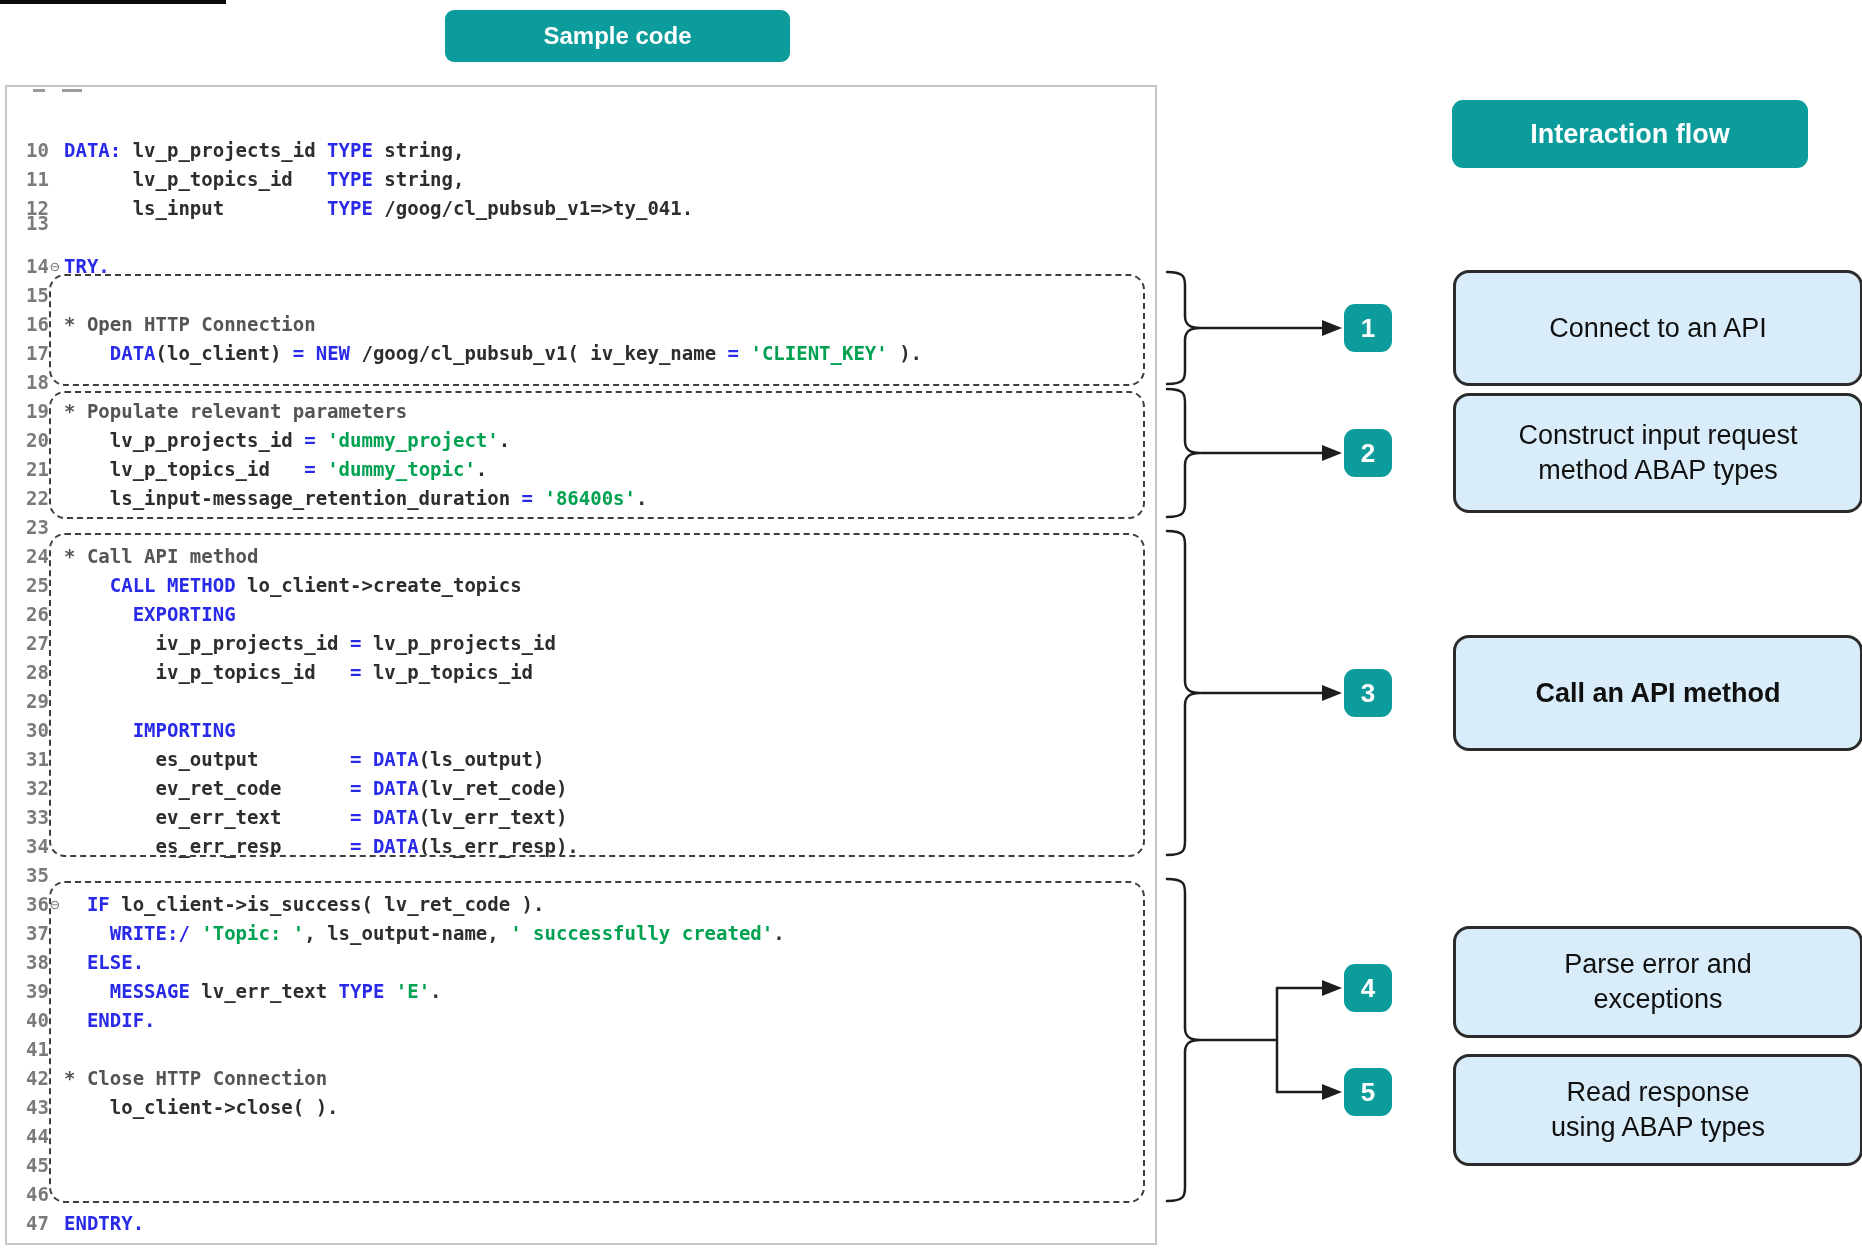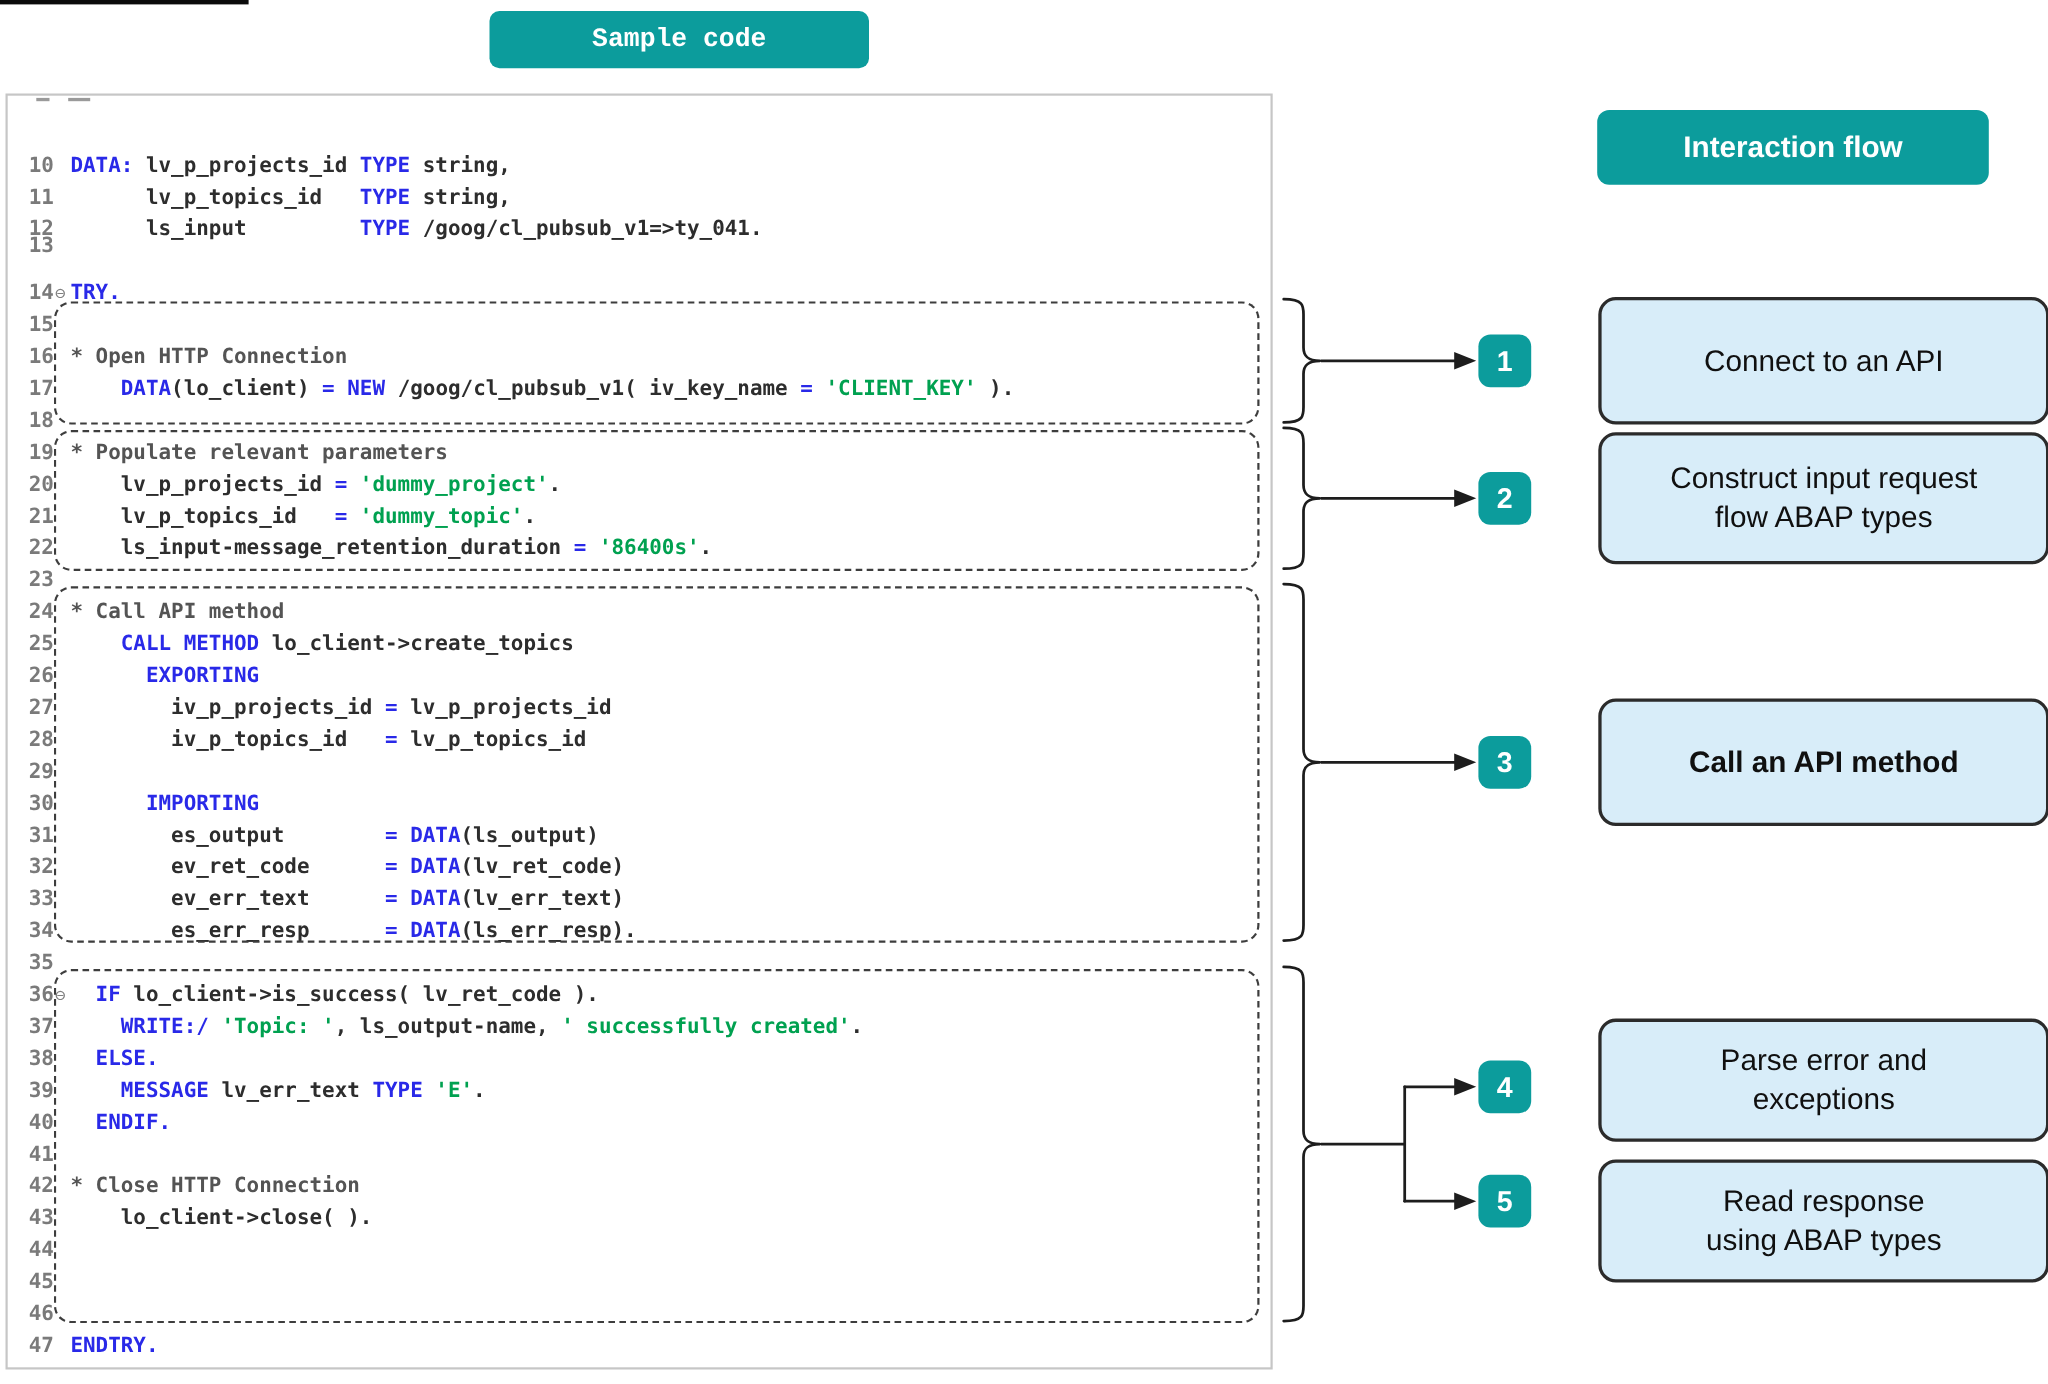--- a/index.html
+++ b/index.html
@@ -1,21 +1,21 @@
 <!DOCTYPE html>
 <html style="--teal: #0c9c9c; --flow_box_bg: #d8edf9; --keyword: #2929e8; --string: #00a150; --comment: #545454; --code: #2d2d2d; --line_number: #7a7a7a;"><head>
 <meta charset="utf-8">
 <style>
   html,body{margin:0;padding:0;background:#ffffff;}
   .canvas{position:relative;width:1862px;height:1258px;background:#fff;
     font-family:"Liberation Sans",sans-serif;overflow:hidden;}
   .topline{position:absolute;left:0;top:0;width:226px;height:4px;background:#0a0a0a;}
   .pill{position:absolute;background:var(--teal);color:#fff;font-weight:bold;
     display:flex;align-items:center;justify-content:center;border-radius:9px;}
-  .pill.sample{left:445px;top:10px;width:345px;height:52px;font-size:24px;font-family:Liberation Mono, monospace;}
+  .pill.sample{left:445px;top:10px;width:345px;height:52px;font-size:24px;}
   .pill.flowhdr{left:1452px;top:100px;width:356px;height:68px;font-size:27px;border-radius:11px;}
   .editor{position:absolute;left:5px;top:85px;width:1152px;height:1160px;background:#fff;
     border:2px solid #c6c6c6;box-sizing:border-box;}
   .sliver{position:absolute;top:2px;height:3px;background:#9a9a9a;}
   .sliver.s1{left:26px;width:12px;}
   .sliver.s2{left:55px;width:20px;}
   .line{position:absolute;left:0;height:29px;width:100%;}
   .lnum{position:absolute;left:4px;width:38px;text-align:right;
     font:600 19px/29px "DejaVu Sans Mono",monospace;color:#7a7a7a;}
   .fold{position:absolute;left:43px;top:0;font:400 16px/29px "DejaVu Sans Mono",monospace;color:#808080;}
@@ -222,21 +222,21 @@
       <polygon points="1342,988 1322,980 1322,996" fill="#1d1d1d"></polygon>
       <line x1="1277" y1="1092" x2="1326" y2="1092" stroke="#1d1d1d" stroke-width="2.5" fill="none" stroke-linecap="round"></line>
       <polygon points="1342,1092 1322,1084 1322,1100" fill="#1d1d1d"></polygon>
     </svg>
 
   <div id="flow">
       <div class="badge" style="top: 304px;">1</div>
       <div class="fbox" style="top: 270px; height: 116px;">Connect to an API</div>
       <div class="badge" style="top: 429px;">2</div>
       <div class="fbox" style="top: 393px; height: 120px;">Construct input request
-flow ABAP types</div>
+method ABAP types</div>
       <div class="badge" style="top: 669px;">3</div>
       <div class="fbox" style="top: 635px; height: 116px; font-weight: bold;">Call an API method</div>
       <div class="badge" style="top: 964px;">4</div>
       <div class="fbox" style="top: 926px; height: 112px;">Parse error and
 exceptions</div>
       <div class="badge" style="top: 1068px;">5</div>
       <div class="fbox" style="top: 1054px; height: 112px;">Read response
 using ABAP types</div>
     </div>
 </div>

